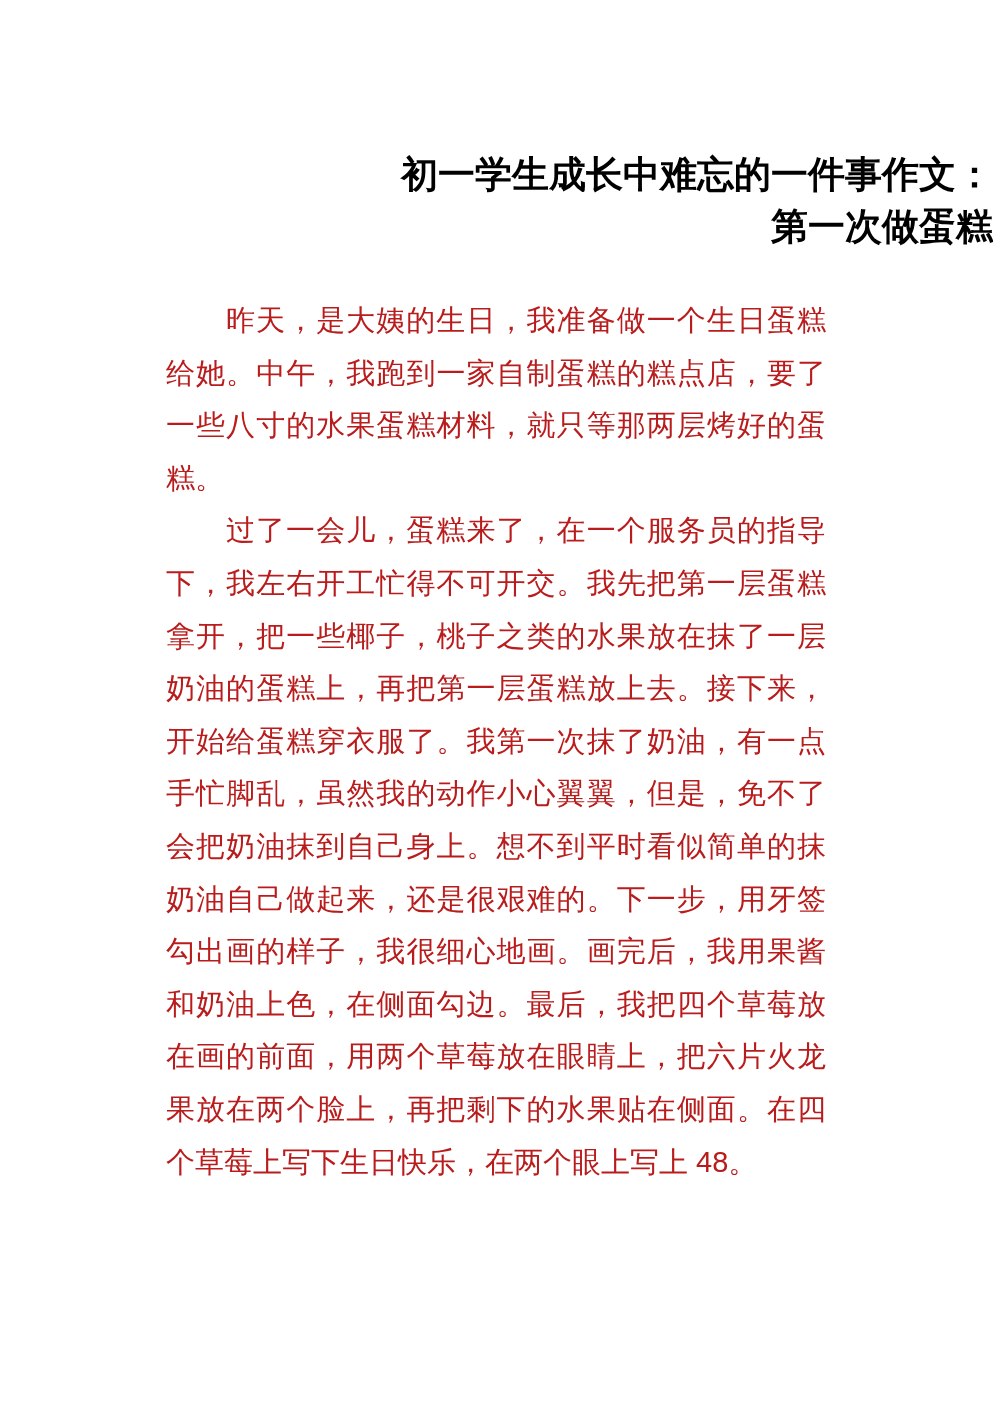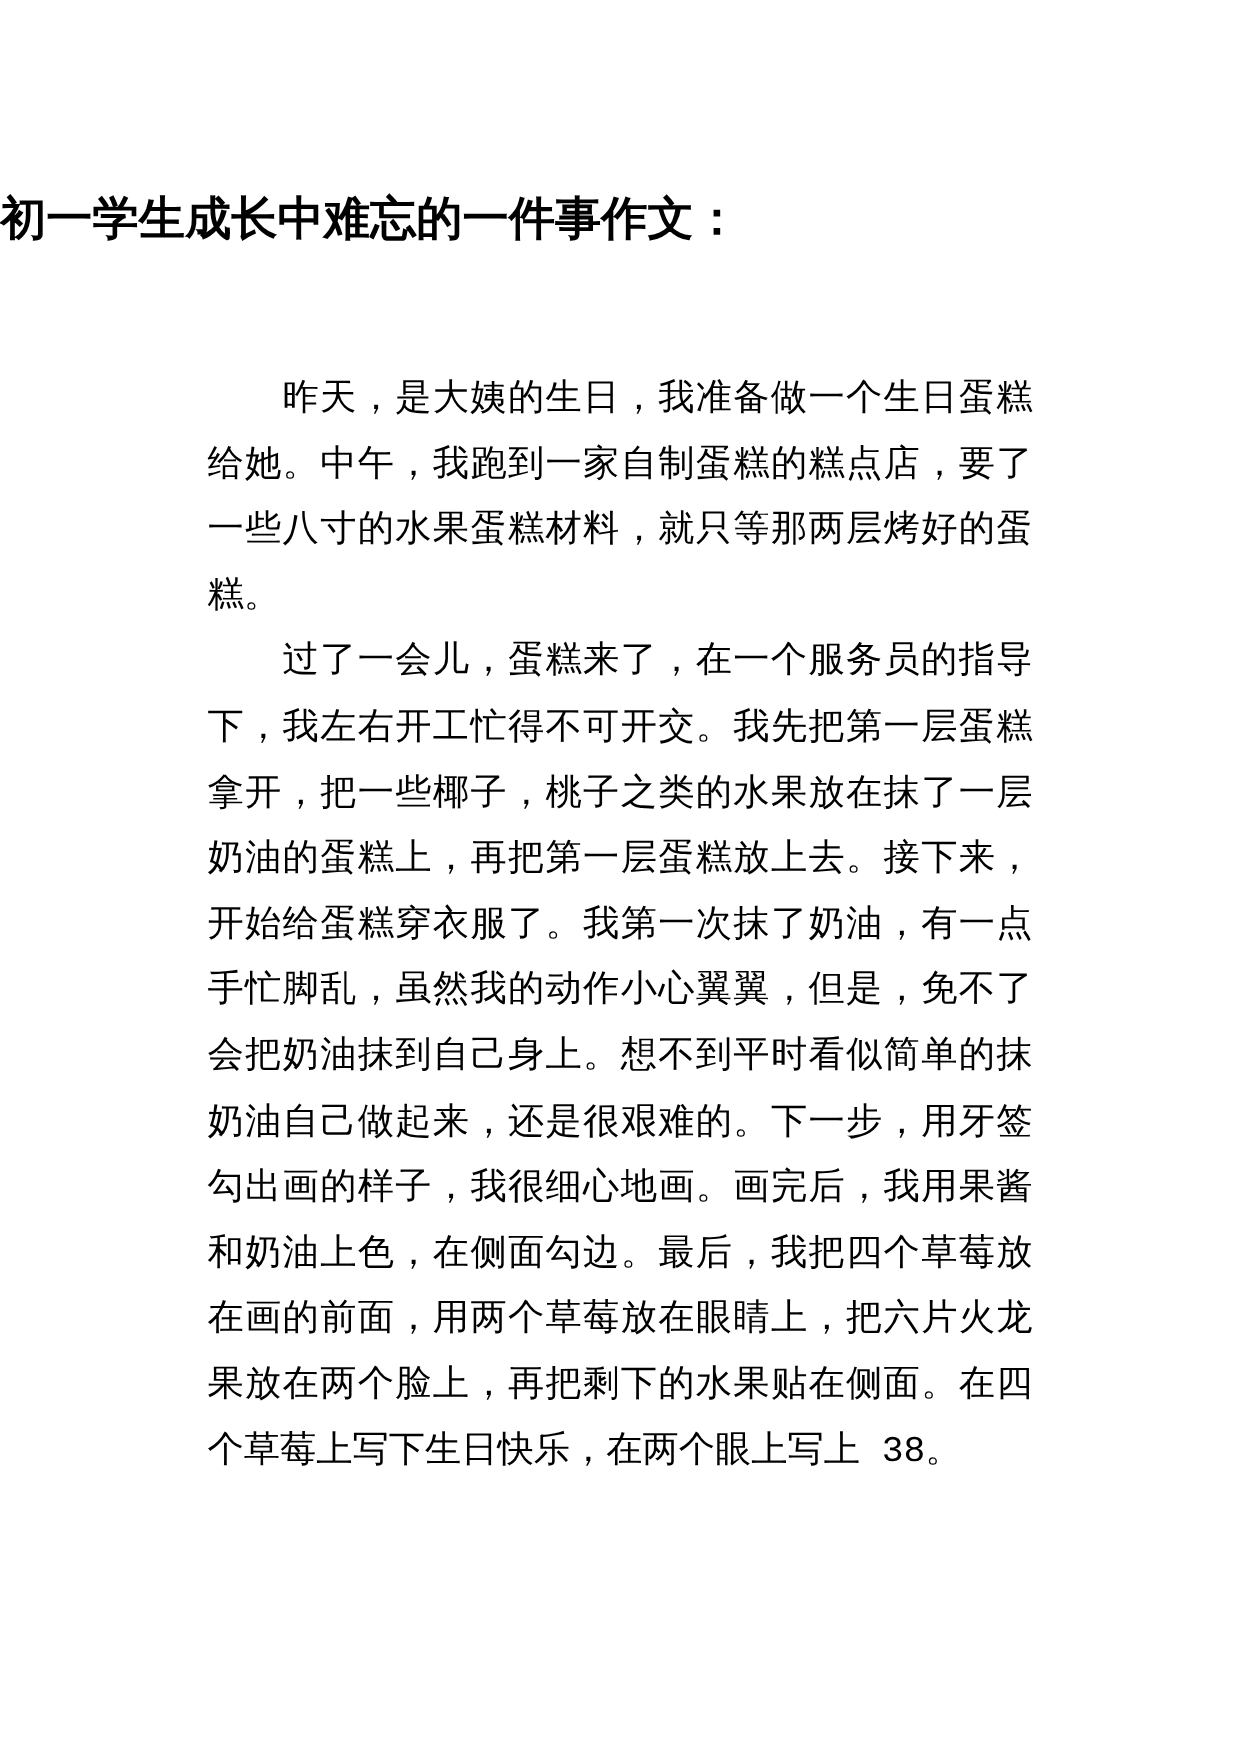--- a/index.html
+++ b/index.html
@@ -20,56 +20,57 @@
       top: 0;
       width: 993px;
       height: 1404px;
       background: #ffffff;
     }
     .title {
       position: absolute;
       left: 0;
       top: 124px;
       width: 993px;
-      text-align: left;
+      text-align: right;
       font-family: "DejaVu Sans", "Liberation Sans", sans-serif;
       font-weight: bold;
       font-size: 37px;
       line-height: 52px;
       letter-spacing: 0px;
       color: #000000;
     }
     .title .line {
       display: block;
       white-space: nowrap;
     }
     .body-text {
       position: absolute;
       left: 166px;
       top: 294px;
       width: 660px;
-      font-family: Liberation Mono, monospace;
+      font-family: Liberation Sans, sans-serif;
       font-size: 29px;
       line-height: 52.6px;
-      color: #000000;
+      color: #b91c1c;
     }
     .para {
       margin: 0;
       text-indent: 60px;
       text-align: justify;
       text-align-last: left;
       word-break: break-all;
       line-break: anywhere;
     }
   </style>
 </head>
 <body>
 
 <div class="page">
   <h1 class="title">
     <span class="line">初一学生成长中难忘的一件事作文：</span>
+    <span class="line">第一次做蛋糕</span>
   </h1>
 
   <div class="body-text">
     <p class="para">昨天，是大姨的生日，我准备做一个生日蛋糕给她。中午，我跑到一家自制蛋糕的糕点店，要了一些八寸的水果蛋糕材料，就只等那两层烤好的蛋糕。</p>
-    <p class="para">过了一会儿，蛋糕来了，在一个服务员的指导下，我左右开工忙得不可开交。我先把第一层蛋糕拿开，把一些椰子，桃子之类的水果放在抹了一层奶油的蛋糕上，再把第一层蛋糕放上去。接下来，开始给蛋糕穿衣服了。我第一次抹了奶油，有一点手忙脚乱，虽然我的动作小心翼翼，但是，免不了会把奶油抹到自己身上。想不到平时看似简单的抹奶油自己做起来，还是很艰难的。下一步，用牙签勾出画的样子，我很细心地画。画完后，我用果酱和奶油上色，在侧面勾边。最后，我把四个草莓放在画的前面，用两个草莓放在眼睛上，把六片火龙果放在两个脸上，再把剩下的水果贴在侧面。在四个草莓上写下生日快乐，在两个眼上写上 38。</p>
+    <p class="para">过了一会儿，蛋糕来了，在一个服务员的指导下，我左右开工忙得不可开交。我先把第一层蛋糕拿开，把一些椰子，桃子之类的水果放在抹了一层奶油的蛋糕上，再把第一层蛋糕放上去。接下来，开始给蛋糕穿衣服了。我第一次抹了奶油，有一点手忙脚乱，虽然我的动作小心翼翼，但是，免不了会把奶油抹到自己身上。想不到平时看似简单的抹奶油自己做起来，还是很艰难的。下一步，用牙签勾出画的样子，我很细心地画。画完后，我用果酱和奶油上色，在侧面勾边。最后，我把四个草莓放在画的前面，用两个草莓放在眼睛上，把六片火龙果放在两个脸上，再把剩下的水果贴在侧面。在四个草莓上写下生日快乐，在两个眼上写上 48。</p>
   </div>
 </div>
 
 </body></html>

